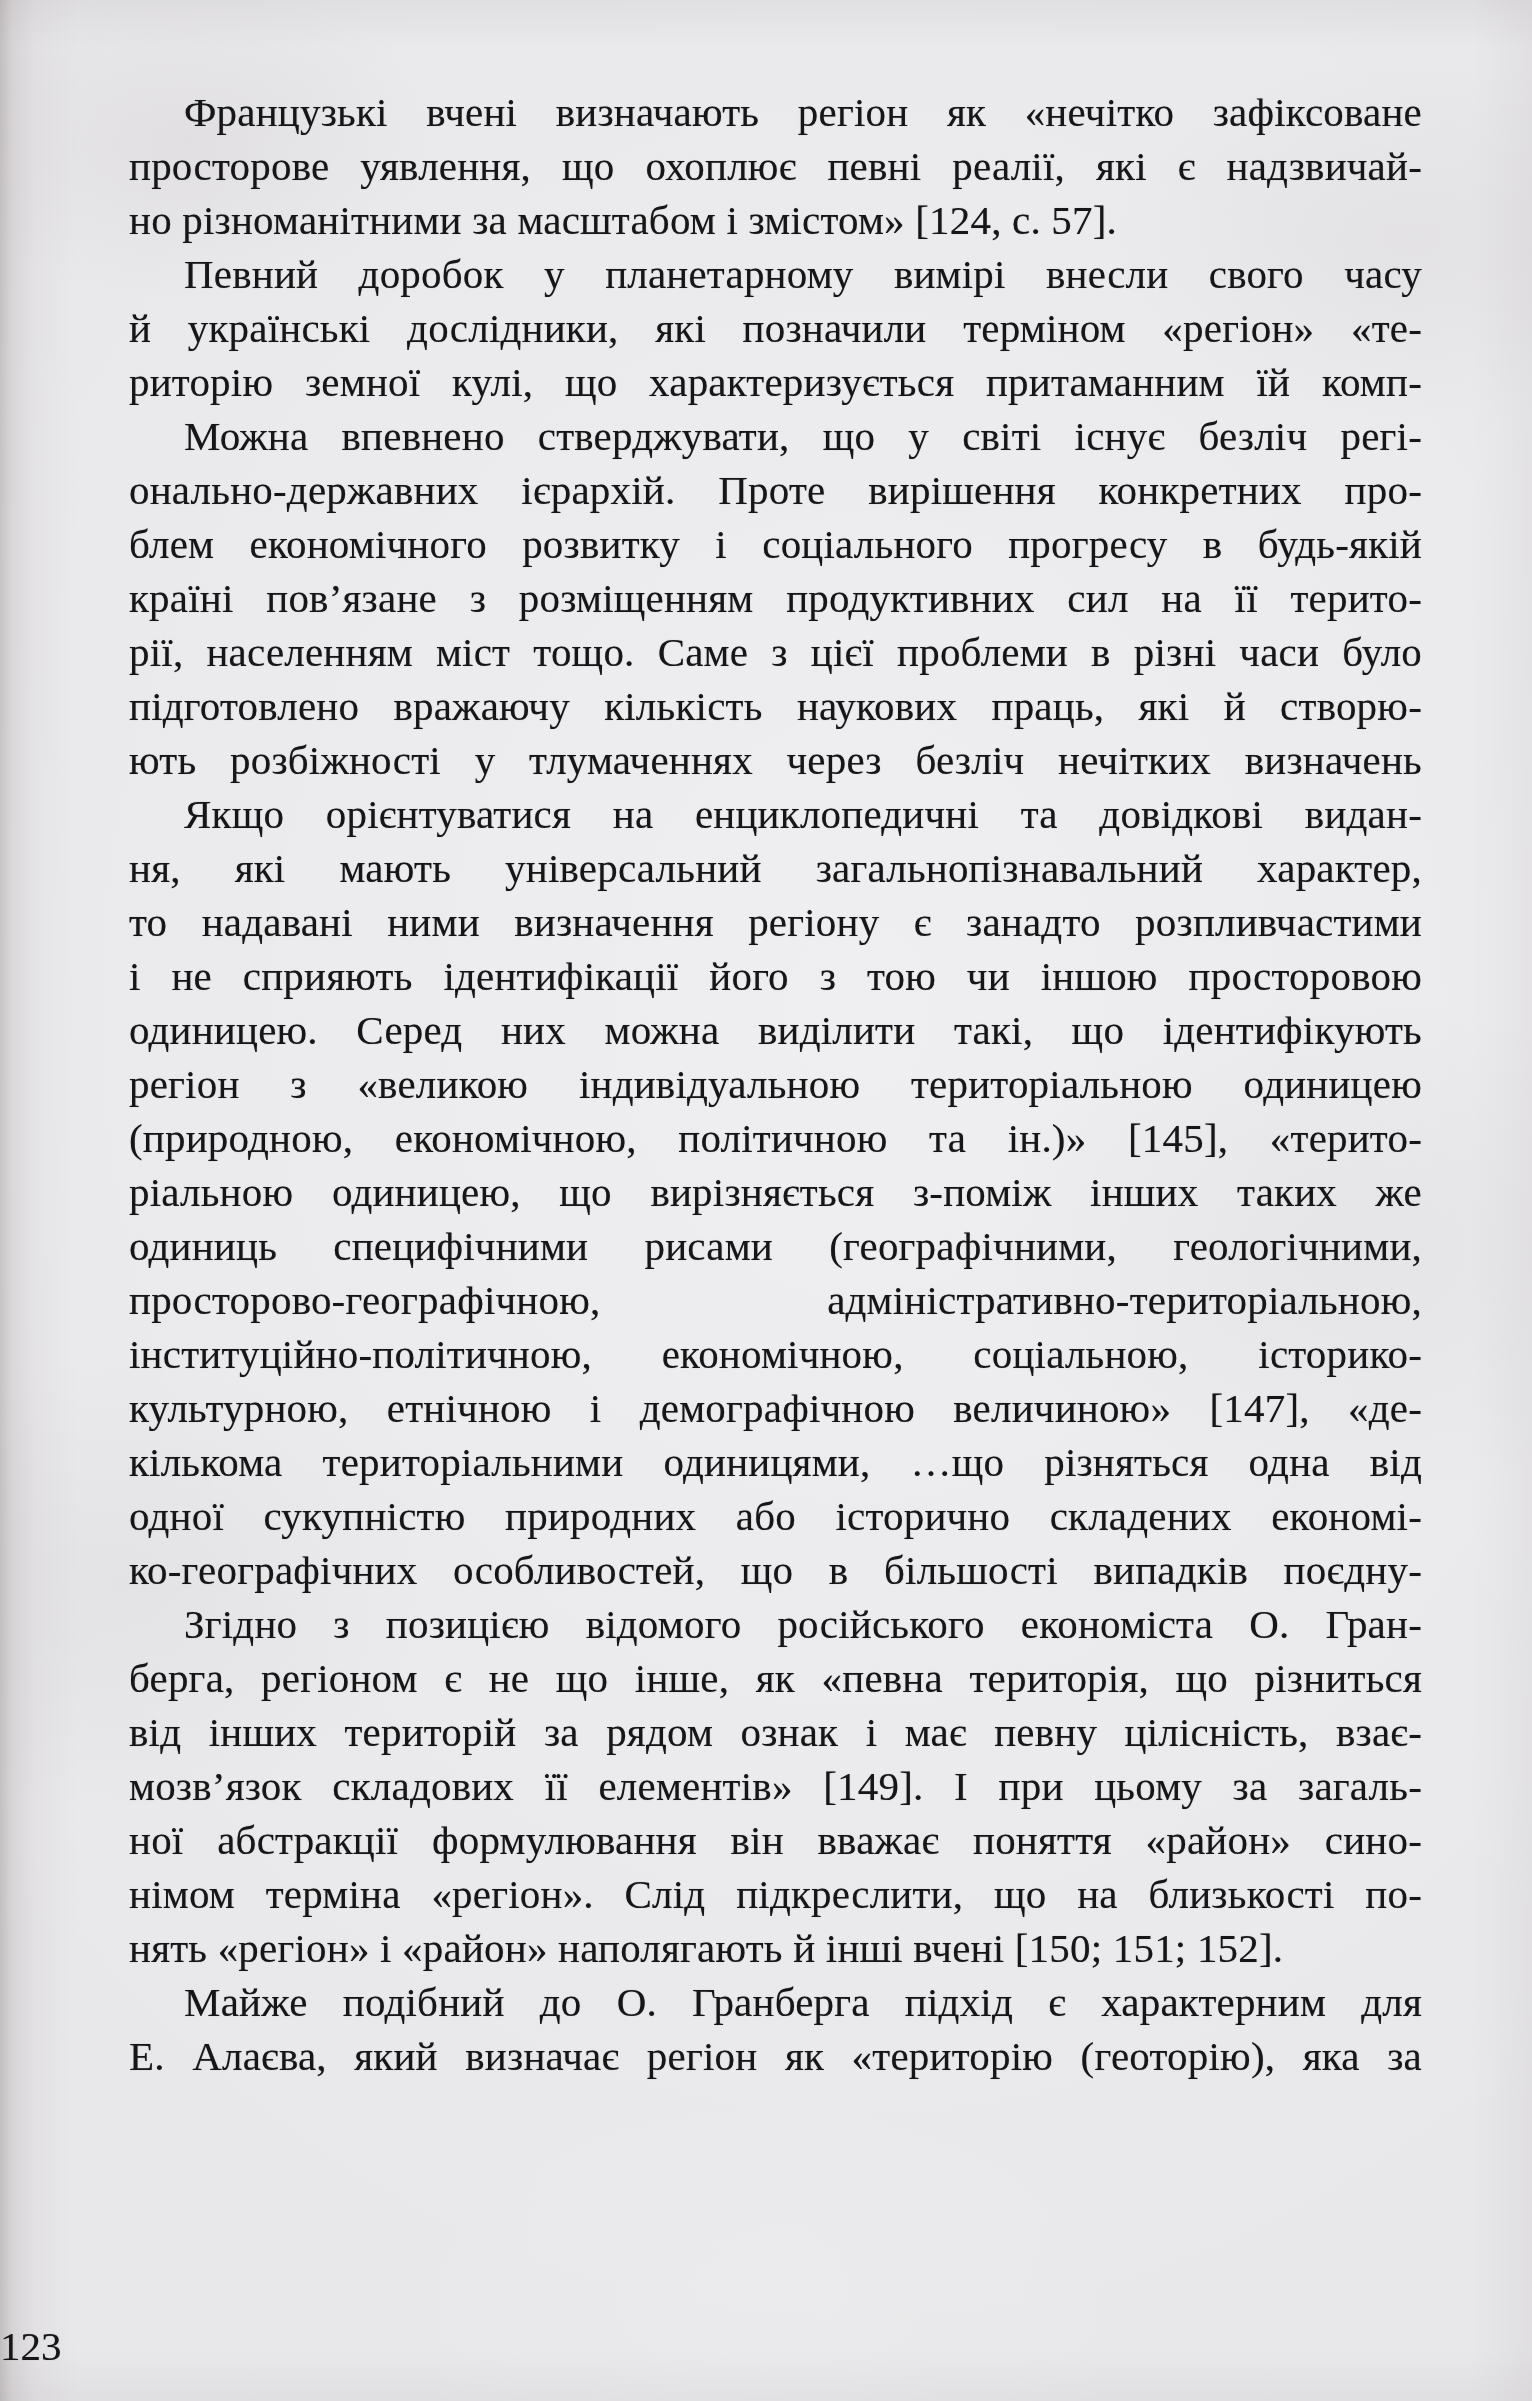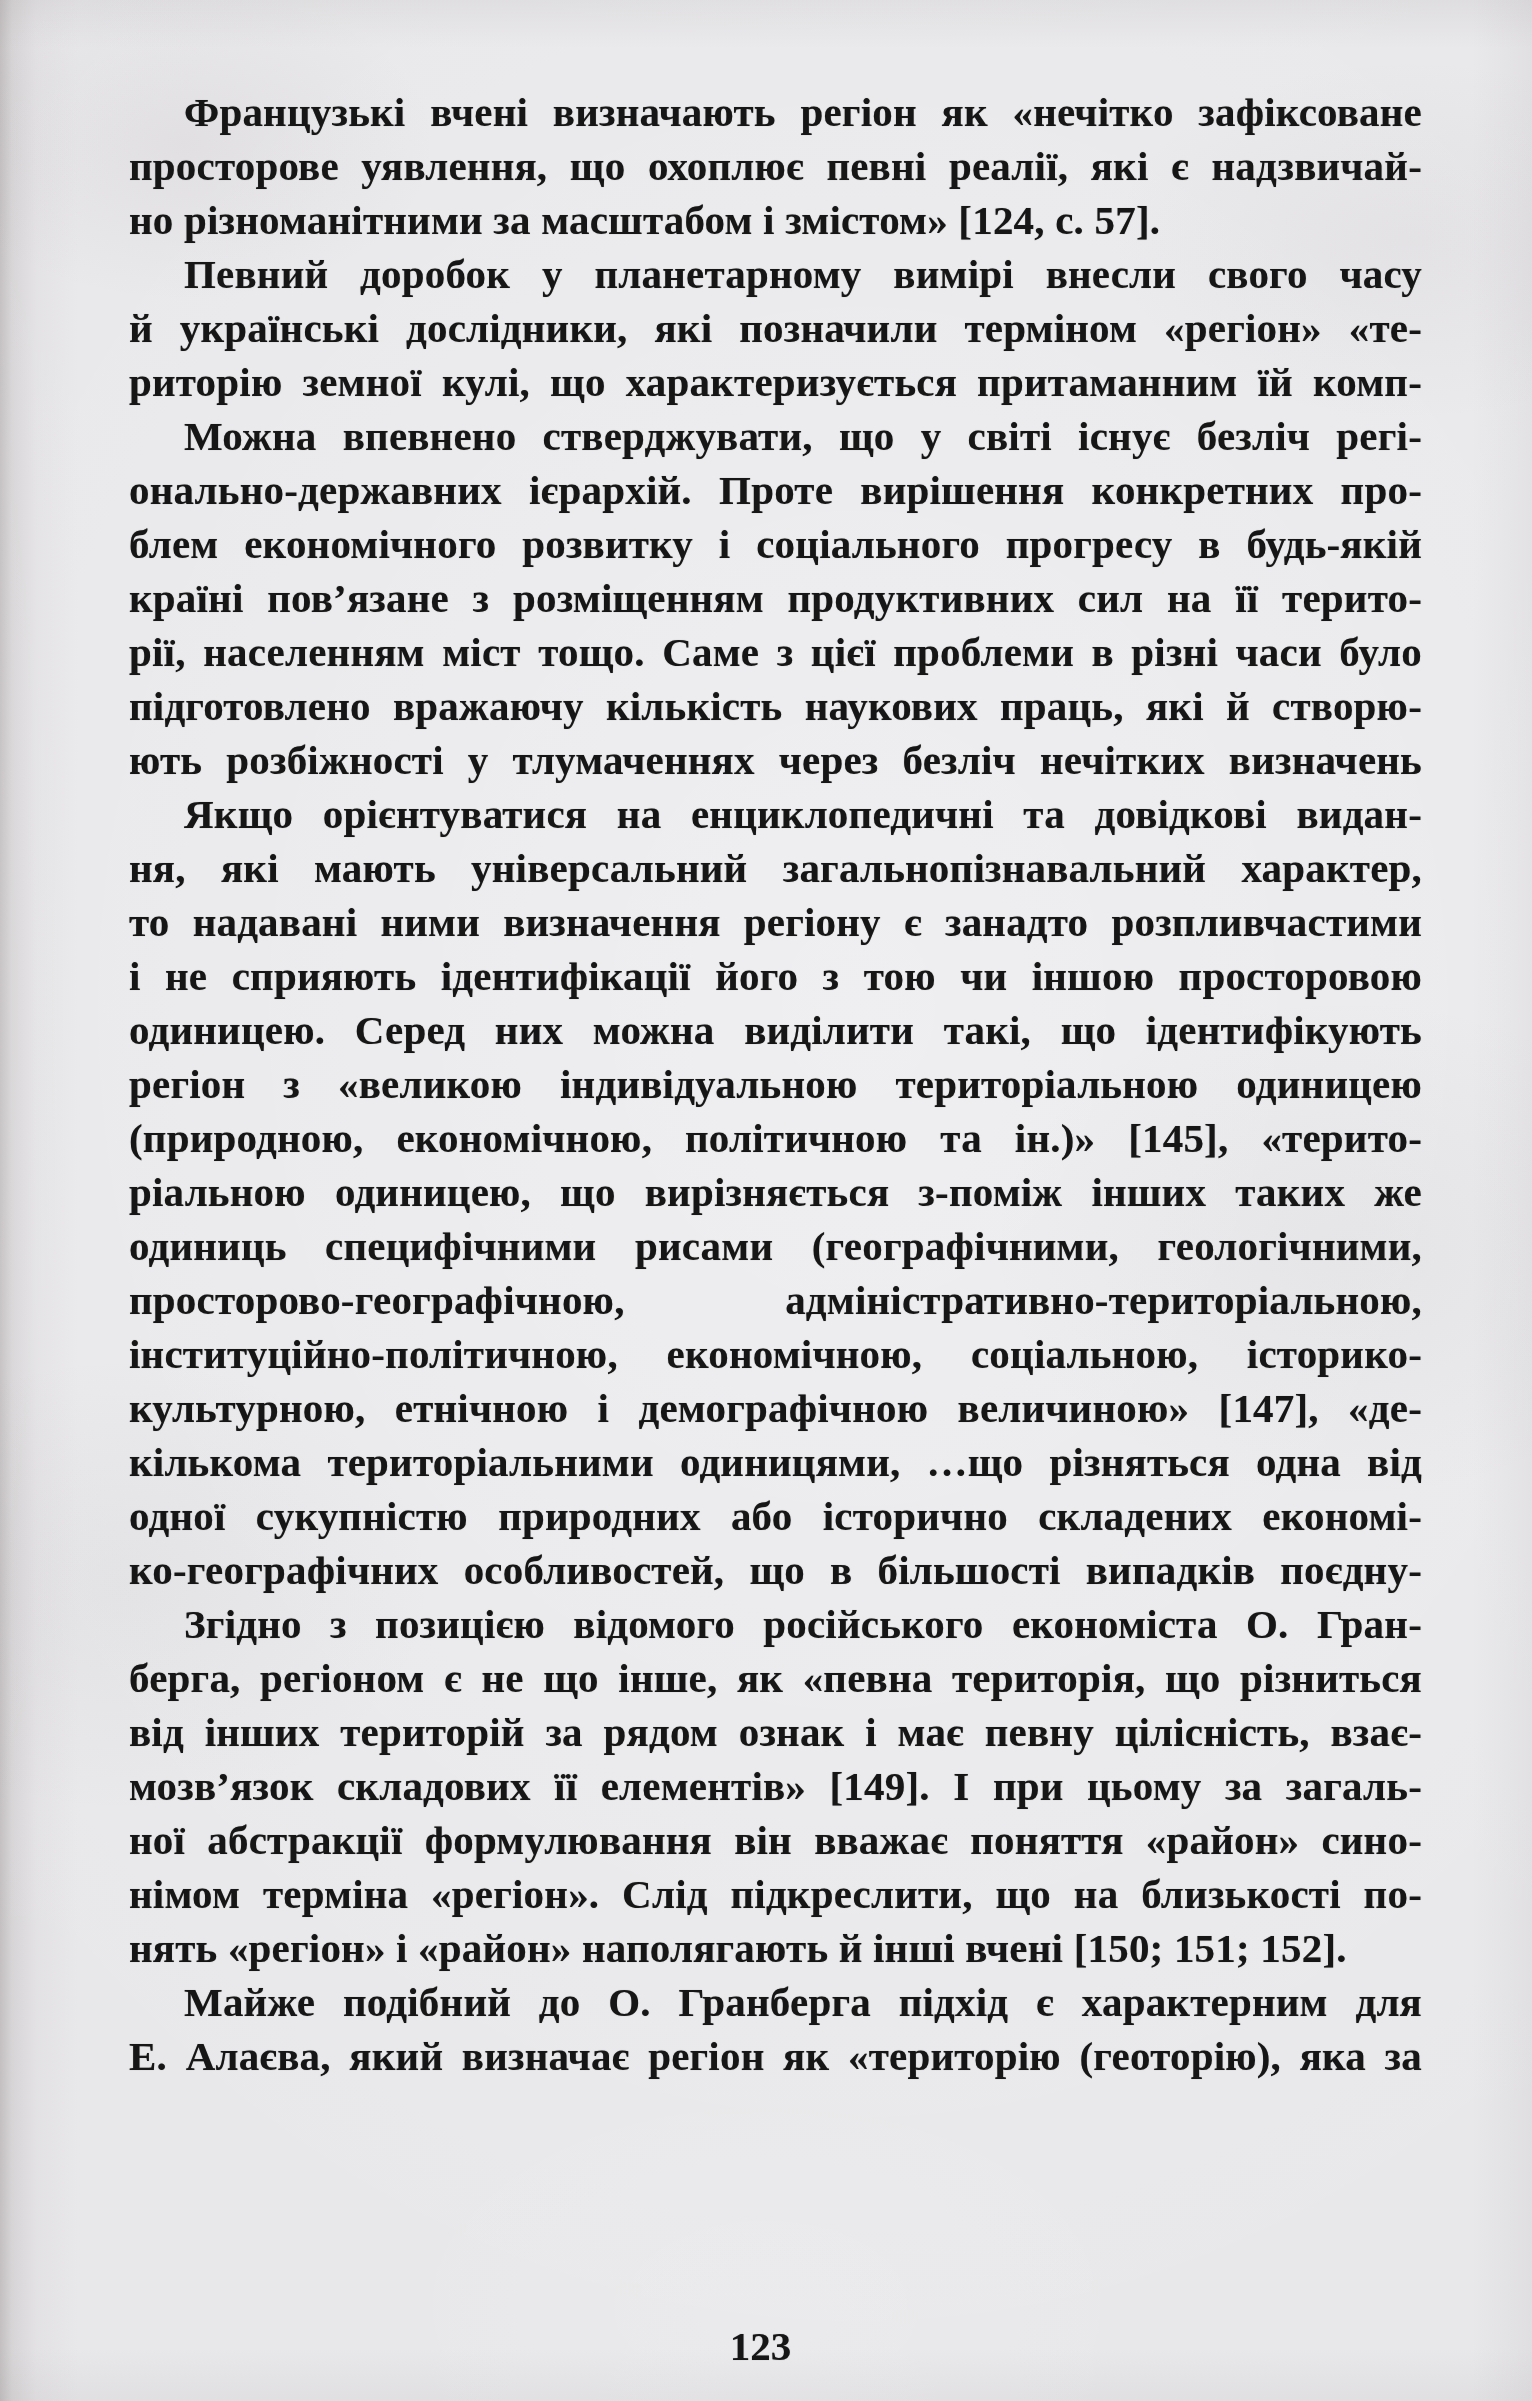--- a/index.html
+++ b/index.html
@@ -17,21 +17,20 @@
   .page {
     position: absolute;
     inset: 0;
     background:
       radial-gradient(125% 95% at 56% 42%, rgba(255,255,255,0.30), rgba(255,255,255,0) 62%),
       linear-gradient(90deg, rgba(124,115,112,0.34) 0px, rgba(146,138,135,0.20) 12px, rgba(180,174,172,0.10) 36px, rgba(0,0,0,0) 78px),
       linear-gradient(270deg, rgba(150,144,148,0.10) 0px, rgba(0,0,0,0) 61px),
       linear-gradient(180deg, rgba(130,124,122,0.10) 0px, rgba(0,0,0,0) 48px),
       linear-gradient(0deg, rgba(130,124,122,0.08) 0px, rgba(0,0,0,0) 52px),
       #e8e7ea;
-    font-weight: bold;
   }
   .grain {
     position: absolute;
     inset: 0;
     pointer-events: none;
     background:
       radial-gradient(363px 225px at 12% 6%, rgba(120,108,112,0.07), rgba(0,0,0,0) 70%),
       radial-gradient(433px 260px at 92% 10%, rgba(120,110,118,0.06), rgba(0,0,0,0) 70%),
       radial-gradient(519px 363px at 88% 52%, rgba(110,104,112,0.05), rgba(0,0,0,0) 70%),
       radial-gradient(450px 329px at 8% 66%, rgba(110,104,108,0.05), rgba(0,0,0,0) 70%),
@@ -56,21 +55,21 @@
     text-indent: 55px;
   }
   .line.end {
     text-align-last: left;
   }
   .page-number {
     position: absolute;
     left: 0;
     right: 12px;
     top: 2322px;
-    text-align: center;
+    text-align: left;
     color: #161616;
     font-size: 41px;
     text-shadow: 0 0 0.9px rgba(35,35,35,0.45);
   }
 </style>
 </head>
 <body>
 
 <div class="page">
   <div class="grain"></div>

